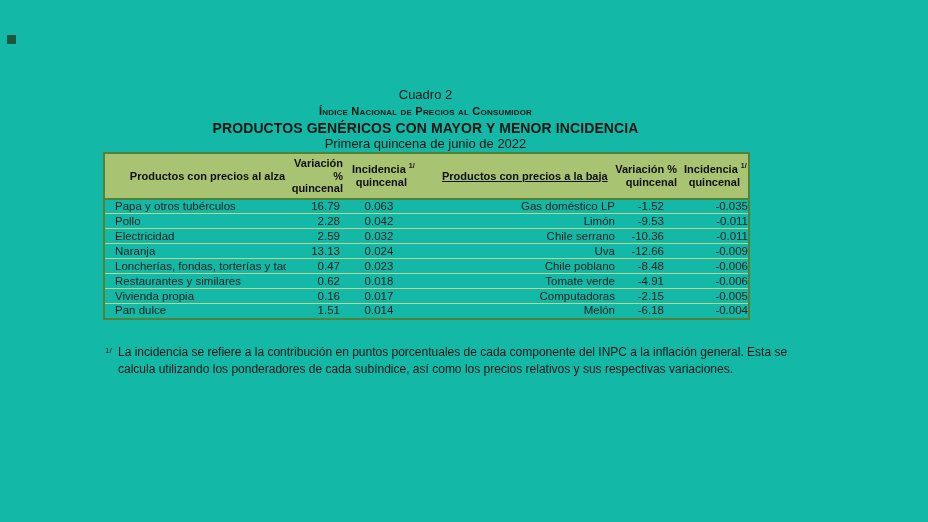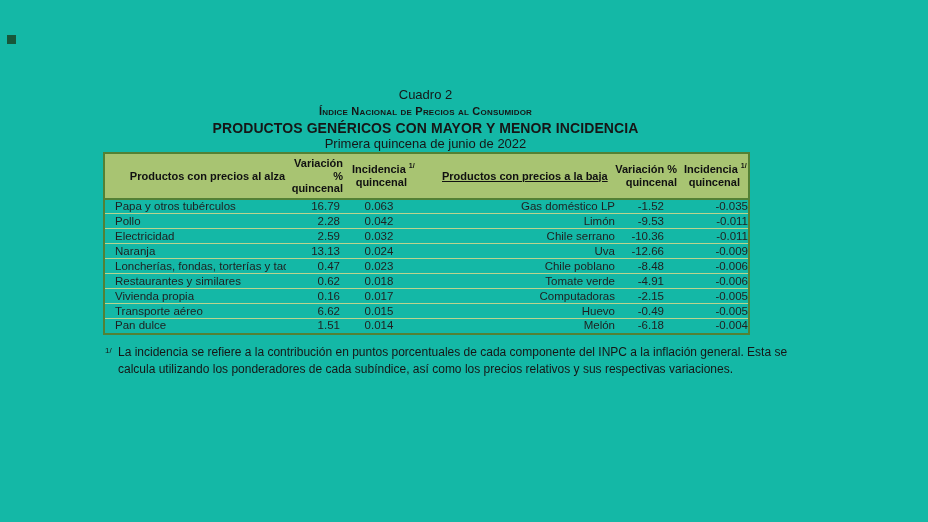--- a/index.html
+++ b/index.html
@@ -203,28 +203,20 @@
       </tr>
       <tr>
         <td class="c1">Vivienda propia</td>
         <td class="c2">0.16</td>
         <td class="c3">0.017</td>
         <td class="c4">Computadoras</td>
         <td class="c5">-2.15</td>
         <td class="c6">-0.005</td>
       </tr>
       <tr>
-        <td class="c1">Transporte aéreo</td>
-        <td class="c2">6.62</td>
-        <td class="c3">0.015</td>
-        <td class="c4">Huevo</td>
-        <td class="c5">-0.49</td>
-        <td class="c6">-0.005</td>
-      </tr>
-      <tr>
         <td class="c1">Pan dulce</td>
         <td class="c2">1.51</td>
         <td class="c3">0.014</td>
         <td class="c4">Melón</td>
         <td class="c5">-6.18</td>
         <td class="c6">-0.004</td>
       </tr>
     </tbody>
   </table>
 

